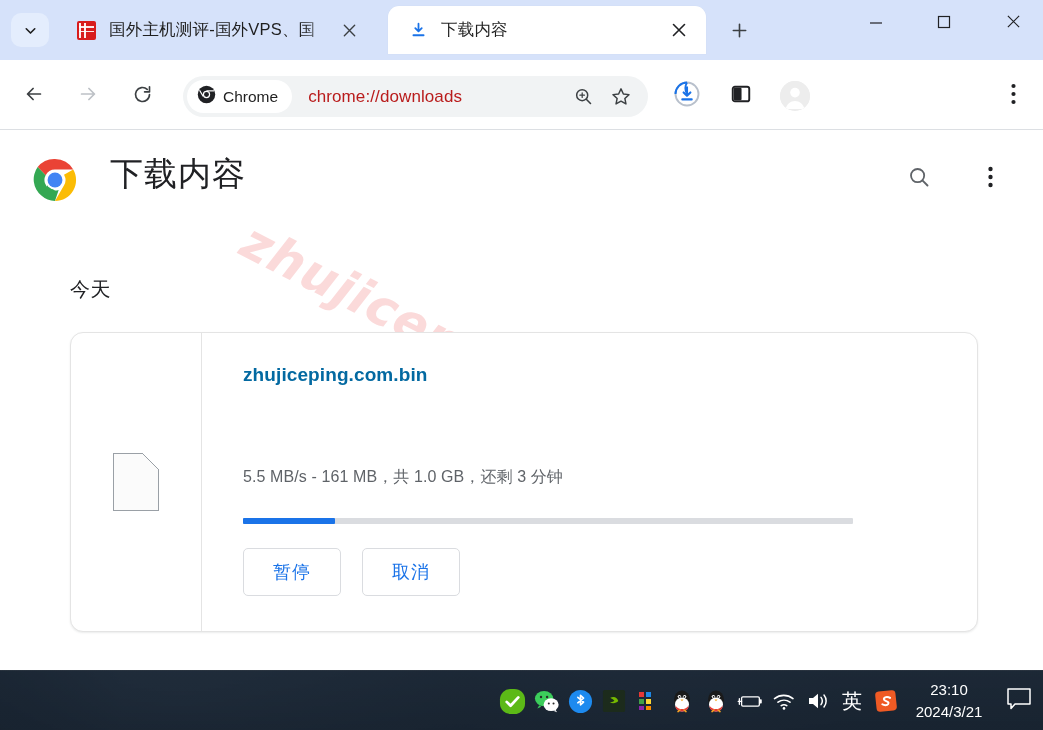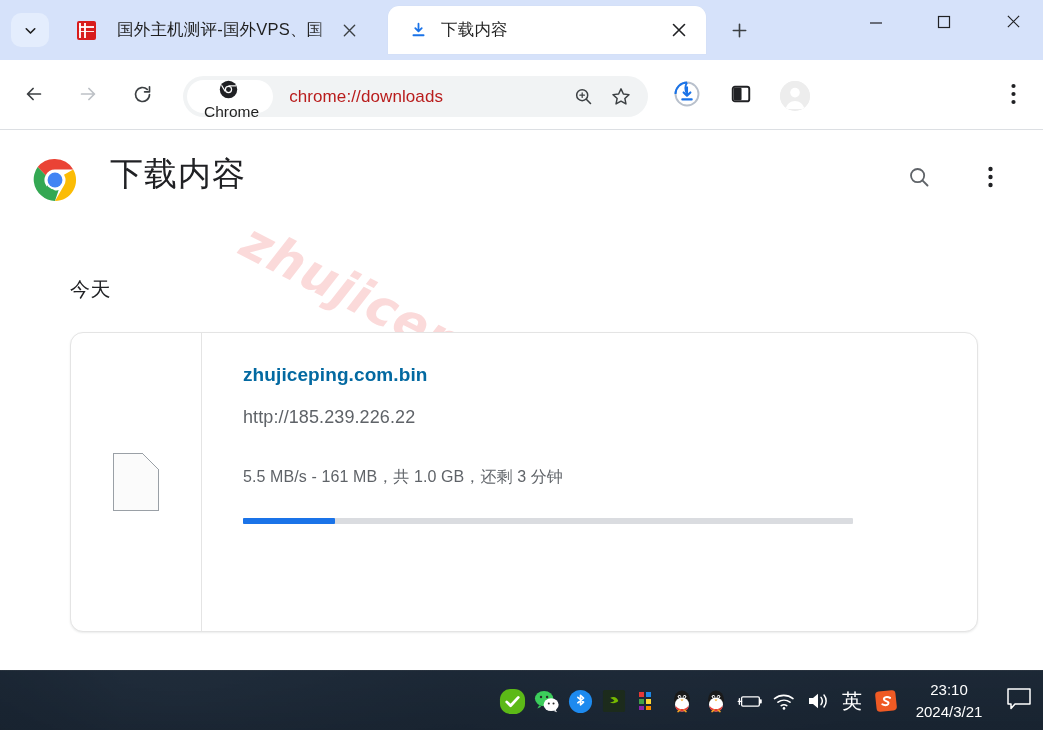--- a/index.html
+++ b/index.html
@@ -44,21 +44,20 @@
   #tab-search-btn svg { display: block; }
 
   .tab {
     position: absolute; top: 6px; height: 48px;
     display: flex; align-items: center;
     border-radius: 11px 11px 0 0;
   }
   #tab-1 {
     left: 56px; width: 320px;
     background: transparent;
-    gap: 8px;
   }
   #tab-2 {
     left: 388px; width: 318px;
     background: #ffffff;
     box-shadow: 0 0 0 0.5px rgba(0,0,0,0.02);
   }
   .tab-favicon {
     width: 20px; height: 20px; margin-left: 20px;
     flex: 0 0 20px;
     display: flex; align-items: center; justify-content: center;
@@ -127,21 +126,20 @@
     position: absolute; left: 183px; top: 76px;
     width: 465px; height: 41px;
     background: #f1f3f4; border-radius: 21px;
     display: flex; align-items: center;
   }
   #chrome-chip {
     margin-left: 4px; height: 33px;
     background: #ffffff; border-radius: 17px;
     display: flex; align-items: center; padding: 0 14px 0 10px;
     cursor: pointer;
-    flex-direction: column;
   }
   #chrome-chip-label {
     font-size: 15.5px; color: #1f1f1f; margin-left: 7px;
     font-weight: 500;
   }
   #omnibox-url {
     margin-left: 16px; font-size: 17px; color: #b91c1c;
     white-space: nowrap; letter-spacing: .1px;
     flex: 1; cursor: text;
   }
@@ -496,24 +494,27 @@
   <div id="date-group-label">今天</div>
 
   <div id="watermark">zhujiceping.com</div>
 
   <div id="download-card">
     <div id="card-icon-col">
       <div id="file-icon"></div>
     </div>
     <div id="card-body">
       <div id="file-name">zhujiceping.com.bin</div>
-      <div id="file-url">http://185.239.226.22</div>
       <div id="dl-status">5.5 MB/s - 161 MB，共 1.0 GB，还剩 3 分钟</div>
       <div id="progress-track">
         <div id="progress-fill" style="width: 15%; background: rgb(26, 115, 232);"></div>
+      </div>
+      <div id="card-actions">
+        <button class="action-btn">暂停</button>
+        <button class="action-btn">取消</button>
       </div>
     </div>
   </div>
 </div>
 
 <div id="taskbar">
   <div id="tray">
 
     <div class="tray-icon">
       <svg width="27" height="27" viewBox="0 0 28 28">

